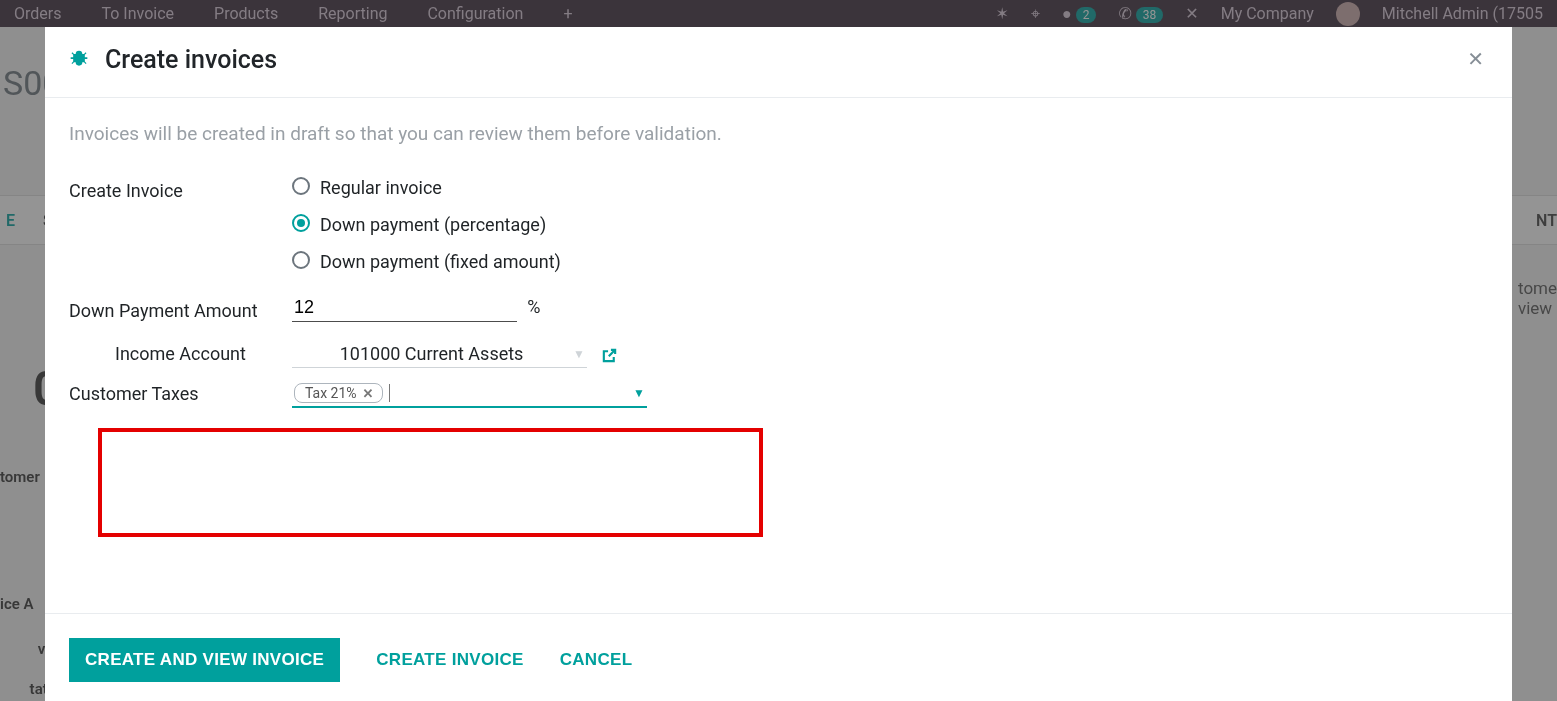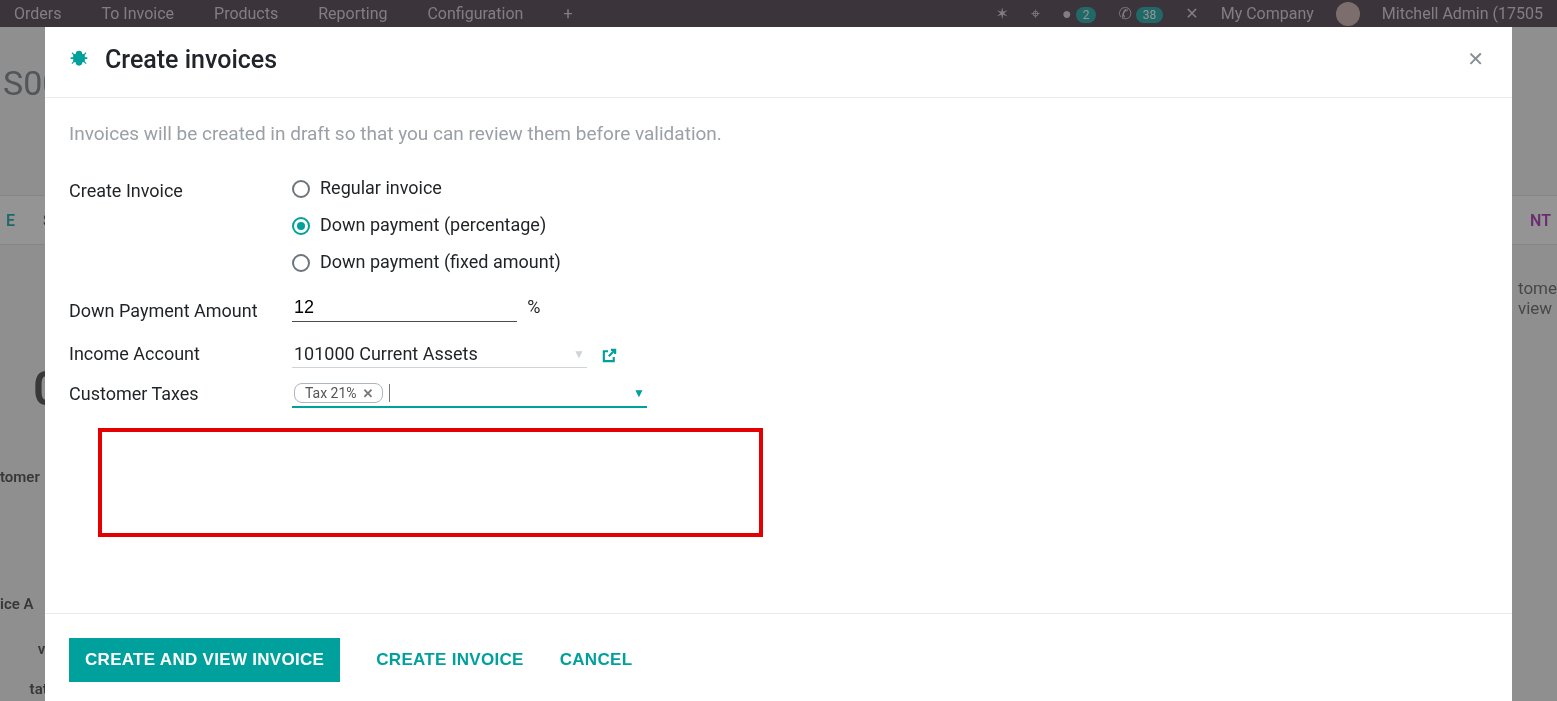--- a/index.html
+++ b/index.html
@@ -29,21 +29,21 @@
     .modal-close { margin-left: auto; color: #868e96; font-size: 20px; cursor: pointer; padding: 4px; }
 
     .modal-body { padding: 24px 24px 20px 24px; flex: 1; font-size: 17px; color: #1f2326; }
     .intro { color: #9aa0a6; font-size: 19px; margin-bottom: 32px; }
 
     .row { display: flex; align-items: flex-start; margin-bottom: 12px; }
     .row > label.field-label { width: 223px; flex: 0 0 223px; font-size: 18px; color: #1f2326; padding-top: 3px; }
     .row > .field-val { flex: 0 0 auto; }
 
     .radio-list { display: flex; flex-direction: column; gap: 16px; }
-    .radio-item { display: flex; align-items: flex-end; gap: 10px; font-size: 18px; color: #1f2326; cursor: pointer; }
+    .radio-item { display: flex; align-items: flex-start; gap: 10px; font-size: 18px; color: #1f2326; cursor: pointer; }
     .radio-circle { width: 18px; height: 18px; border: 2px solid #6c757d; border-radius: 50%; position: relative; display: inline-block; }
     .radio-item.selected .radio-circle { border-color: #00a09d; }
     .radio-item.selected .radio-circle::after { content:""; position:absolute; inset:3px; background:#00a09d; border-radius:50%; }
 
     .amount-input { width: 225px; border: none; border-bottom: 1px solid #4c4c4c; font-size: 18px; padding: 3px 2px; outline: none; background: transparent; }
     .pct { margin-left: 6px; font-size: 18px; color:#1f2326; }
 
     .m2o-wrap { display: flex; align-items: center; }
     .m2o { width: 295px; border: none; border-bottom: 1px solid #cfd4d8; display: flex; align-items: center; padding: 3px 2px; }
     .m2o span.val { font-size: 18px; color:#1f2326; flex: 1; }
@@ -87,21 +87,21 @@
       <span>My Company</span>
       <span style="width:24px;height:24px;border-radius:50%;background:#caa;display:inline-block;"></span>
       <span>Mitchell Admin (17505</span>
     </div>
   </div>
 
   <div class="bg-breadcrumb">S00</div>
   <div class="bg-button-row">
     <span style="margin-left:6px;">E</span>
     <span style="margin-left:28px;color:#333;">S</span>
-    <span style="margin-left:auto; margin-right:6px; color:#a21caf;">NT</span>
+    <span style="margin-left:auto; color:#404040;">NT</span>
   </div>
   <div style="position:absolute; right:0; top:278px; text-align:left; color:#555; font-size:17px;">
      <div>tome</div>
      <div>view</div>
   </div>
   <div class="bg-h1">00</div>
   <div style="position:absolute; left:0; top:468px; font-size:17px;">
     <div class="bg-label">tomer</div>
   </div>
   <div style="position:absolute; left:0; top:595px; font-size:17px;">
@@ -150,21 +150,21 @@
     </div>
 
     <div class="row" style="margin-top:22px;">
       <label class="field-label" style="line-height:1.5;">Down Payment Amount</label>
       <div class="field-val">
         <input class="amount-input" value="12" style="">
         <span class="pct">%</span>
       </div>
     </div>
 
-    <div class="row" style="margin-top:16px;">
+    <div class="row" style="margin-top:16px;text-align:center;">
       <label class="field-label">Income Account</label>
       <div class="field-val m2o-wrap">
         <div class="m2o">
           <span class="val">101000 Current Assets</span>
           <span class="caret">▼</span>
         </div>
         <span class="ext-link">
           <svg width="17" height="17" viewBox="0 0 24 24">
               <path fill="none" stroke="currentColor" stroke-width="3" d="M14 4h6v6M20 4l-9 9M18 14v6H4V6h6"></path>
             </svg>

